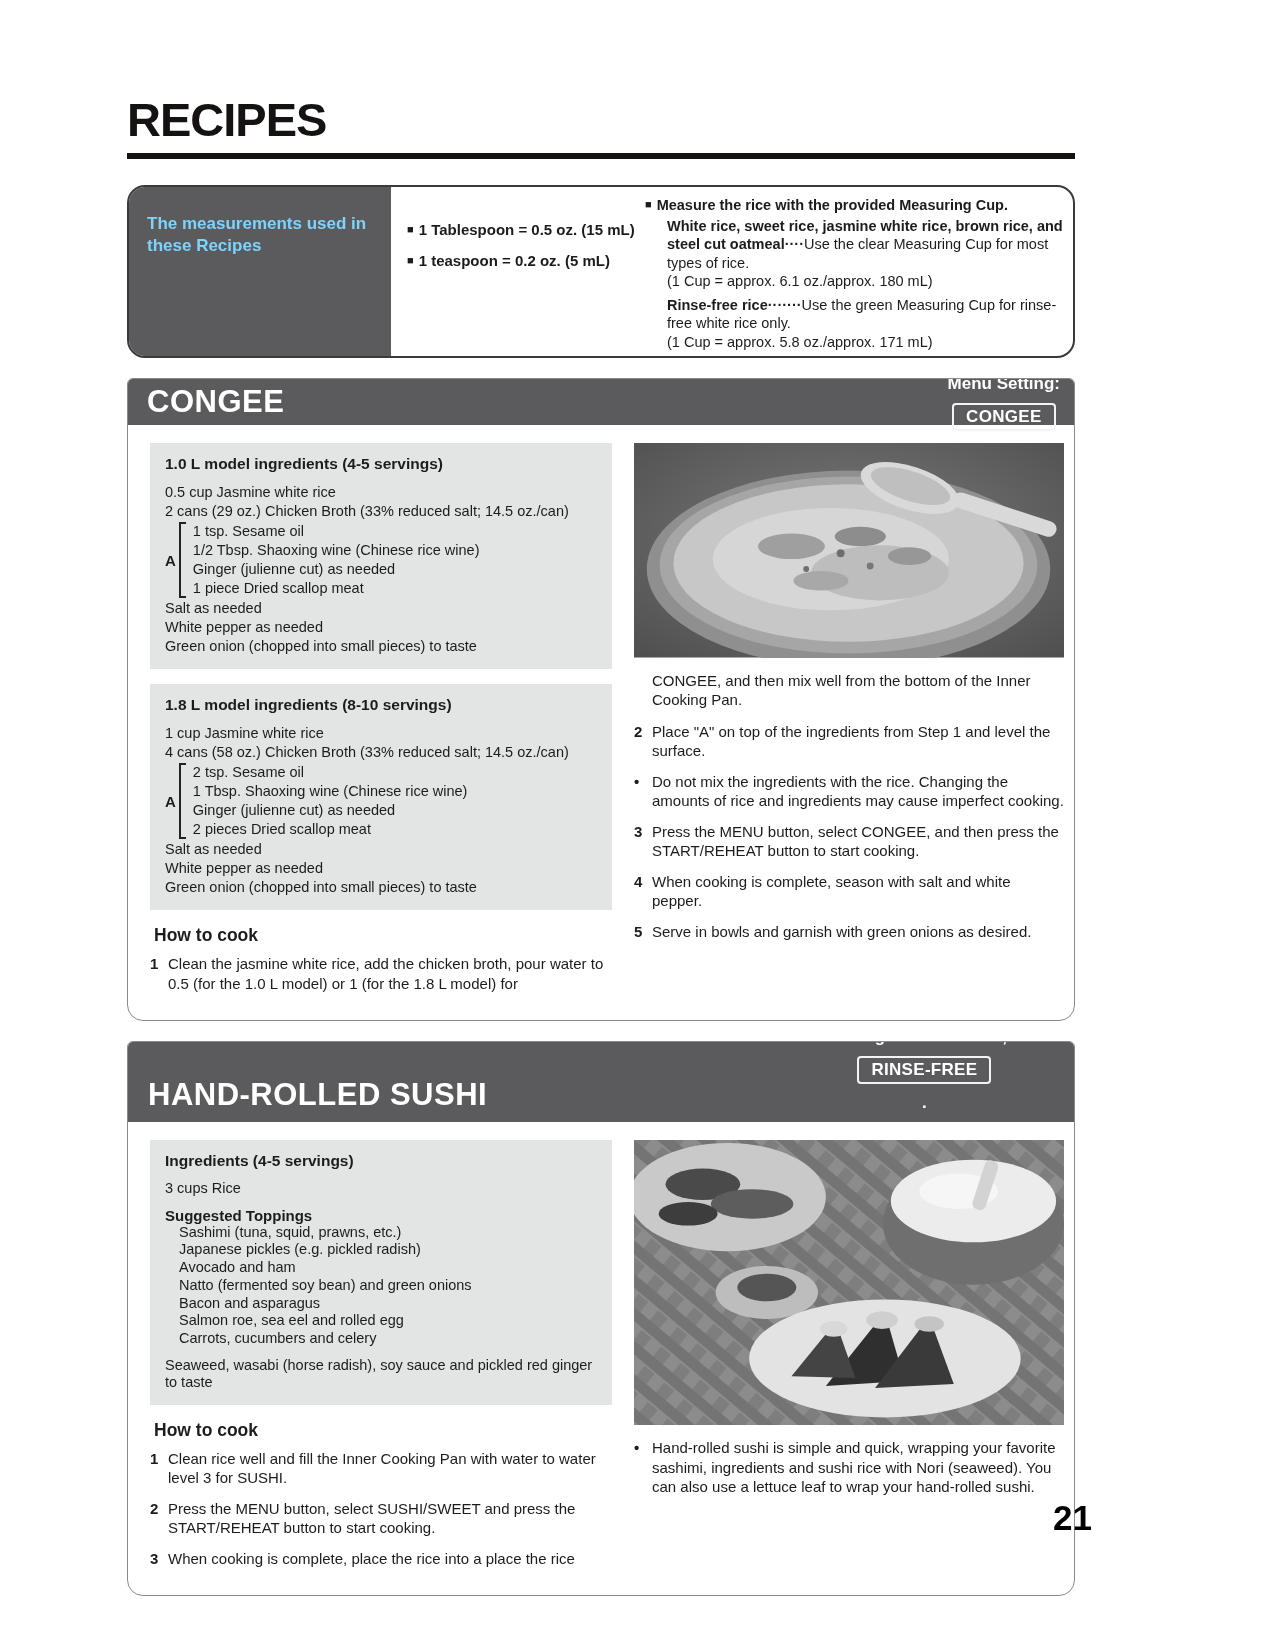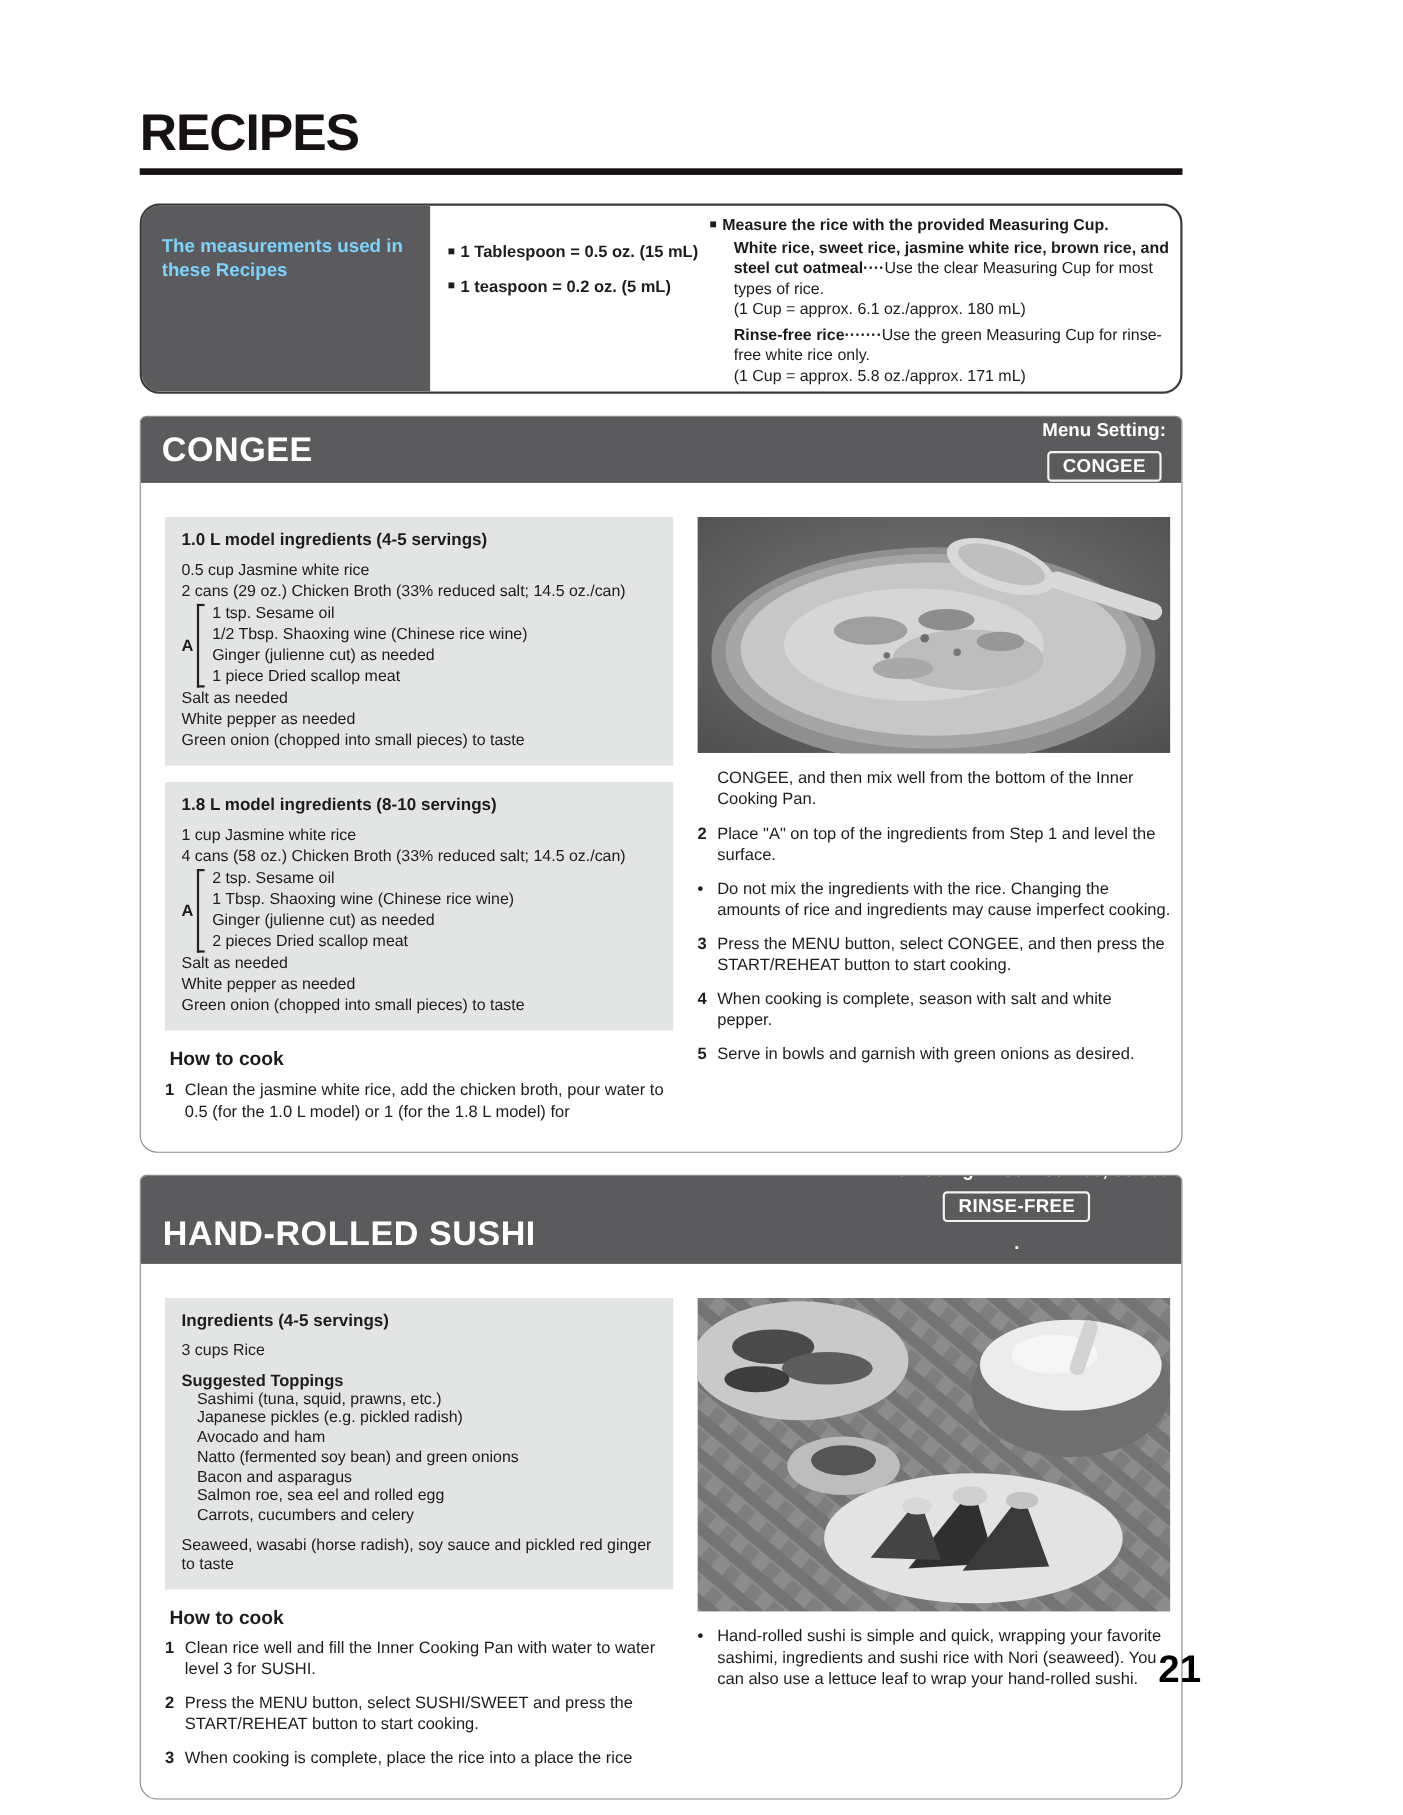--- a/index.html
+++ b/index.html
@@ -36,32 +36,32 @@
 
   
   .recipe-section {
     border: 1.5px solid #8a8a8a; border-radius: 6px 6px 16px 16px;
     margin-top: 20px; overflow: hidden; background: #fff;
   }
   .section-header {
     background: #5b5b5d; color: #fff; display: flex;
     justify-content: space-between; padding: 6px 14px 6px 20px;
   }
-  .section-header.one-line { align-items: center; height: 60px; padding-left: 19px; }
+  .section-header.one-line { align-items: center; height: 46px; padding-left: 19px; }
   .section-header.two-line { align-items: flex-end; height: 80px; padding-bottom: 9px; }
   .section-title { font-size: 31px; font-weight: 800; letter-spacing: 0.5px; }
   .menu-stack { display: flex; flex-direction: column; align-items: flex-end; gap: 8px; }
   .menu-setting { display: flex; align-items: center; gap: 9px; font-size: 17px; font-weight: 700; flex-direction: column; }
   .menu-box {
     border: 2px solid #f3f3f3; border-radius: 4px; padding: 2px 12px;
     font-weight: 800; font-size: 17px; letter-spacing: 0.3px;
   }
   .menu-suffix { font-weight: 700; }
 
-  .section-body { display: flex; gap: 22px; padding: 31px 10px 16px 22px; }
+  .section-body { display: flex; gap: 22px; padding: 18px 10px 16px 22px; }
   .col-left { flex: 0 0 462px; }
   .col-right { flex: 1; min-width: 0; }
 
   .ingredient-panel { background: #e3e4e4; padding: 12px 12px 13px 15px; margin-bottom: 15px; }
   .panel-heading { font-weight: 700; font-size: 15.5px; margin-bottom: 10px; }
   .ing-line { font-size: 14.5px; line-height: 1.31; }
   .tight .ing-line { line-height: 1.22; }
   .ing-group { margin-top: 9px; }
   .group-label { font-weight: 700; font-size: 15px; margin-top: 9px; }
   .indent { margin-left: 14px; }

